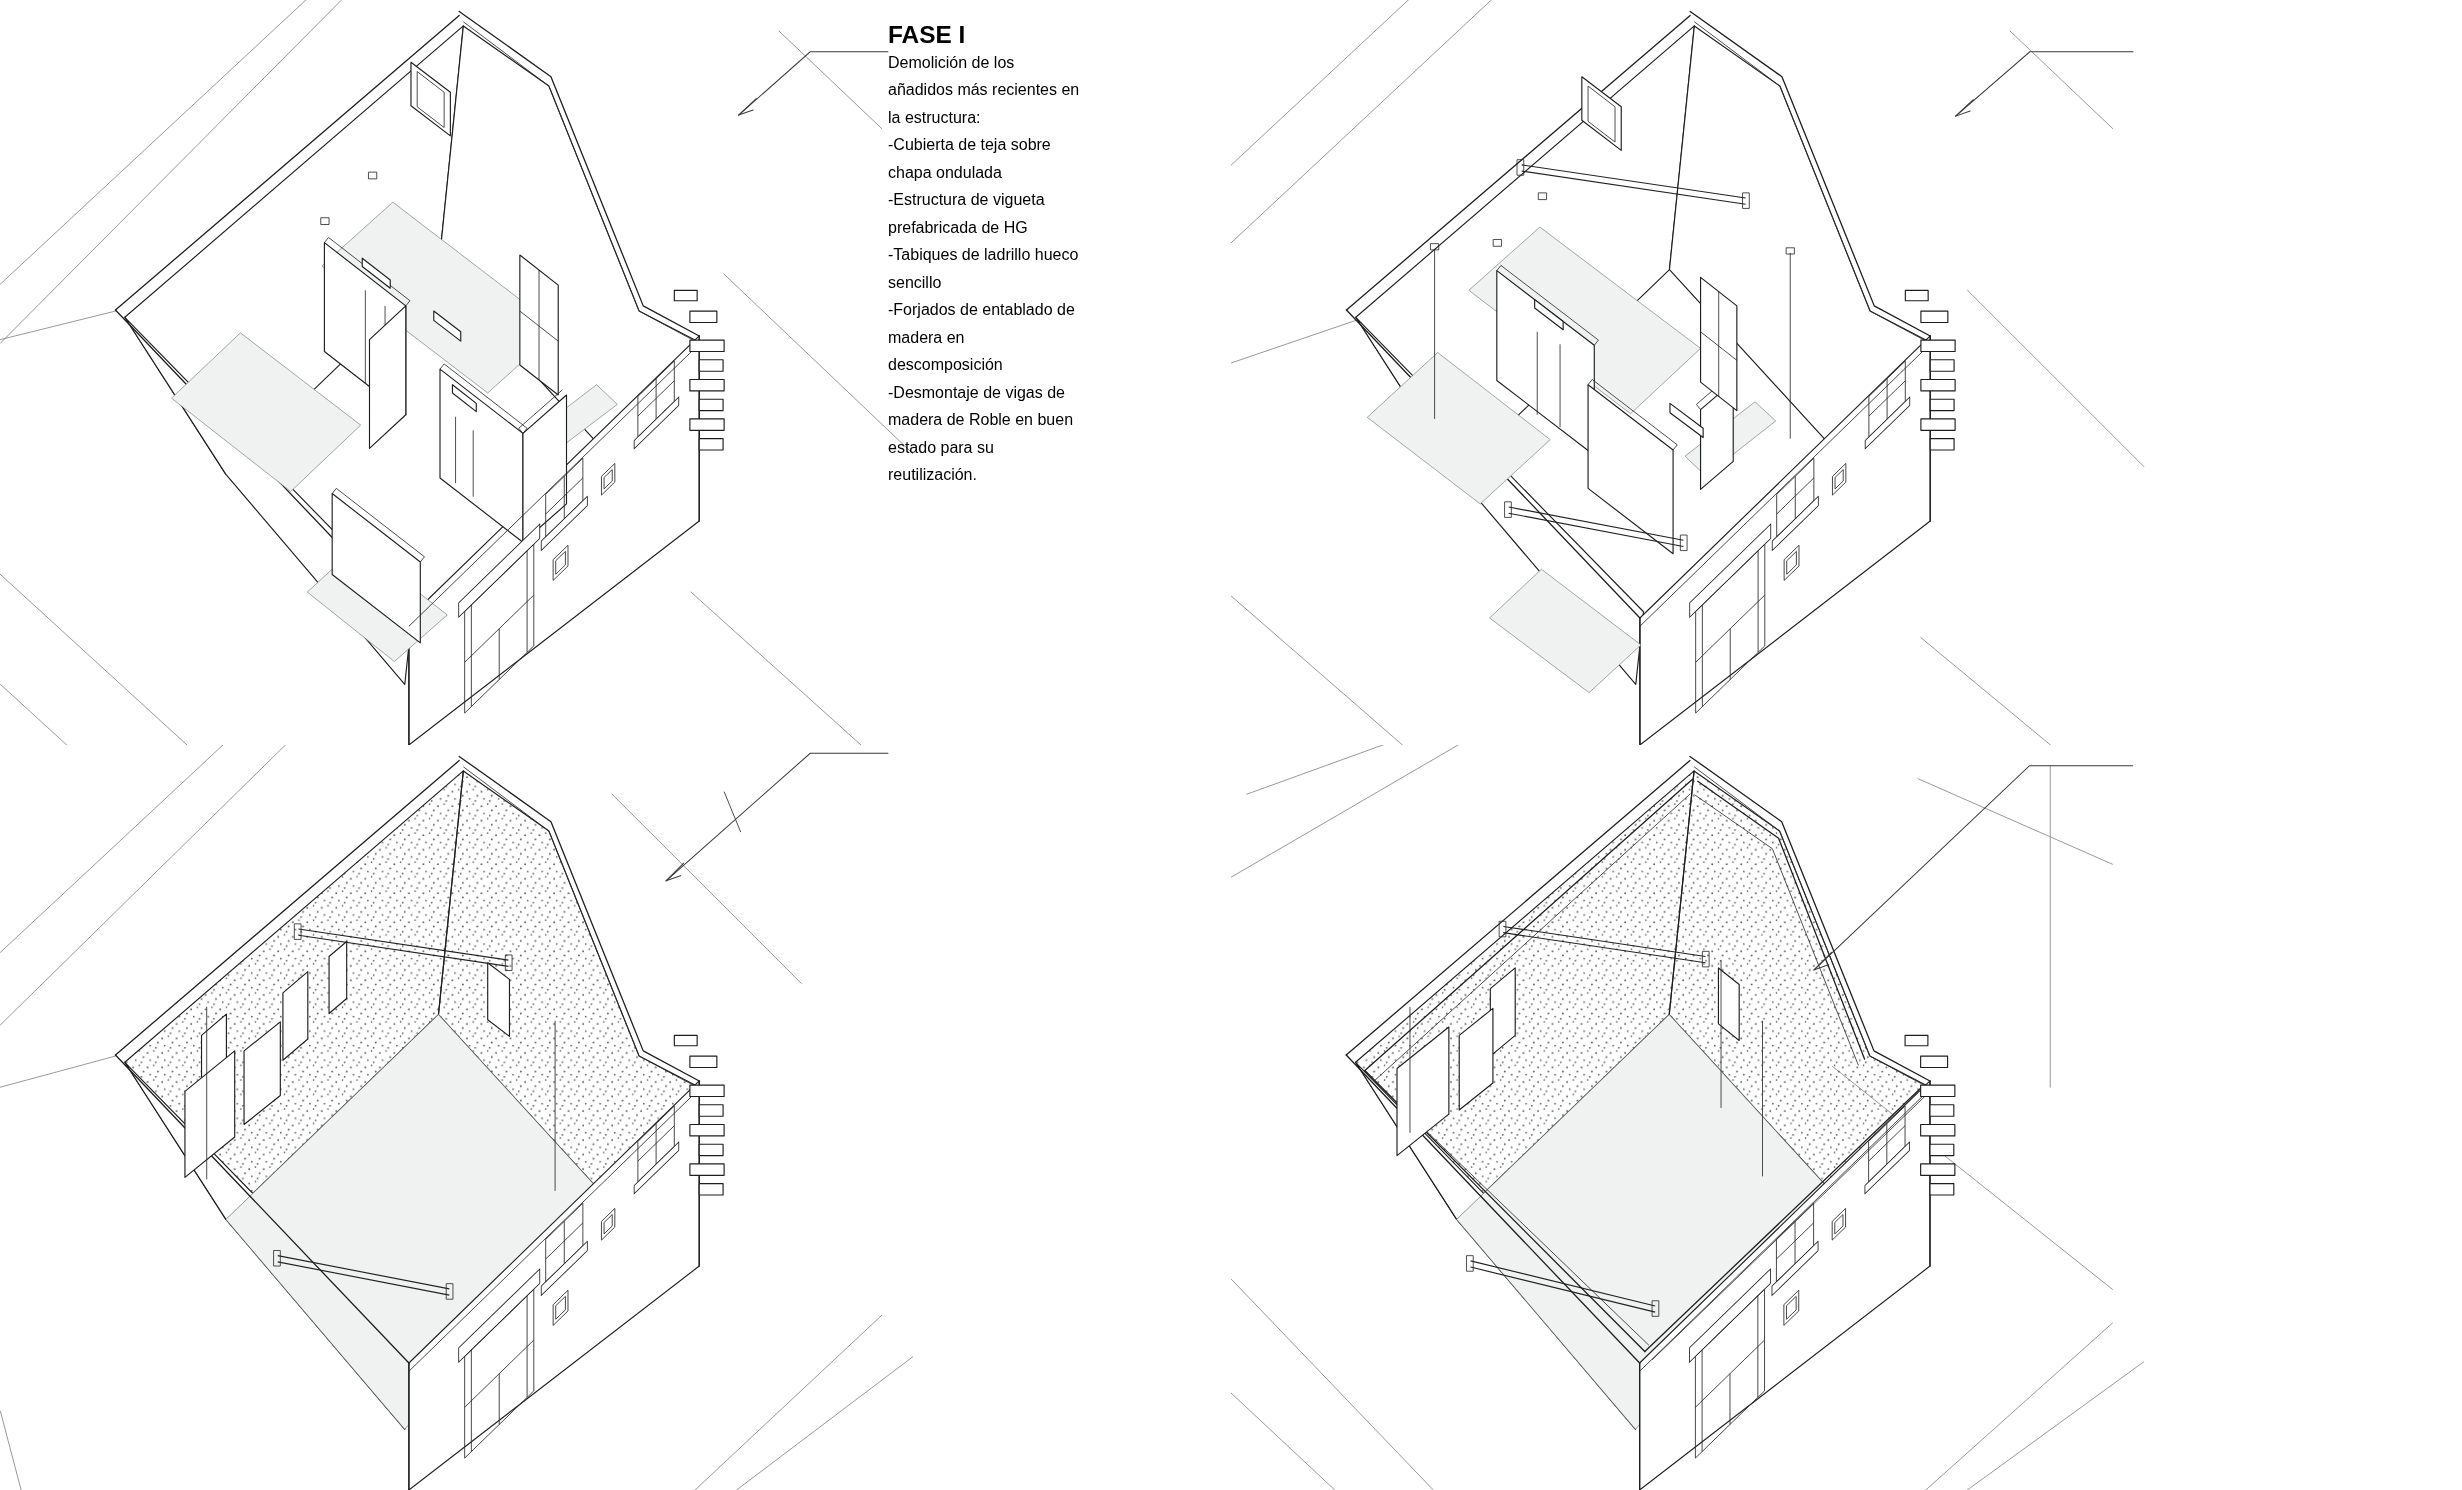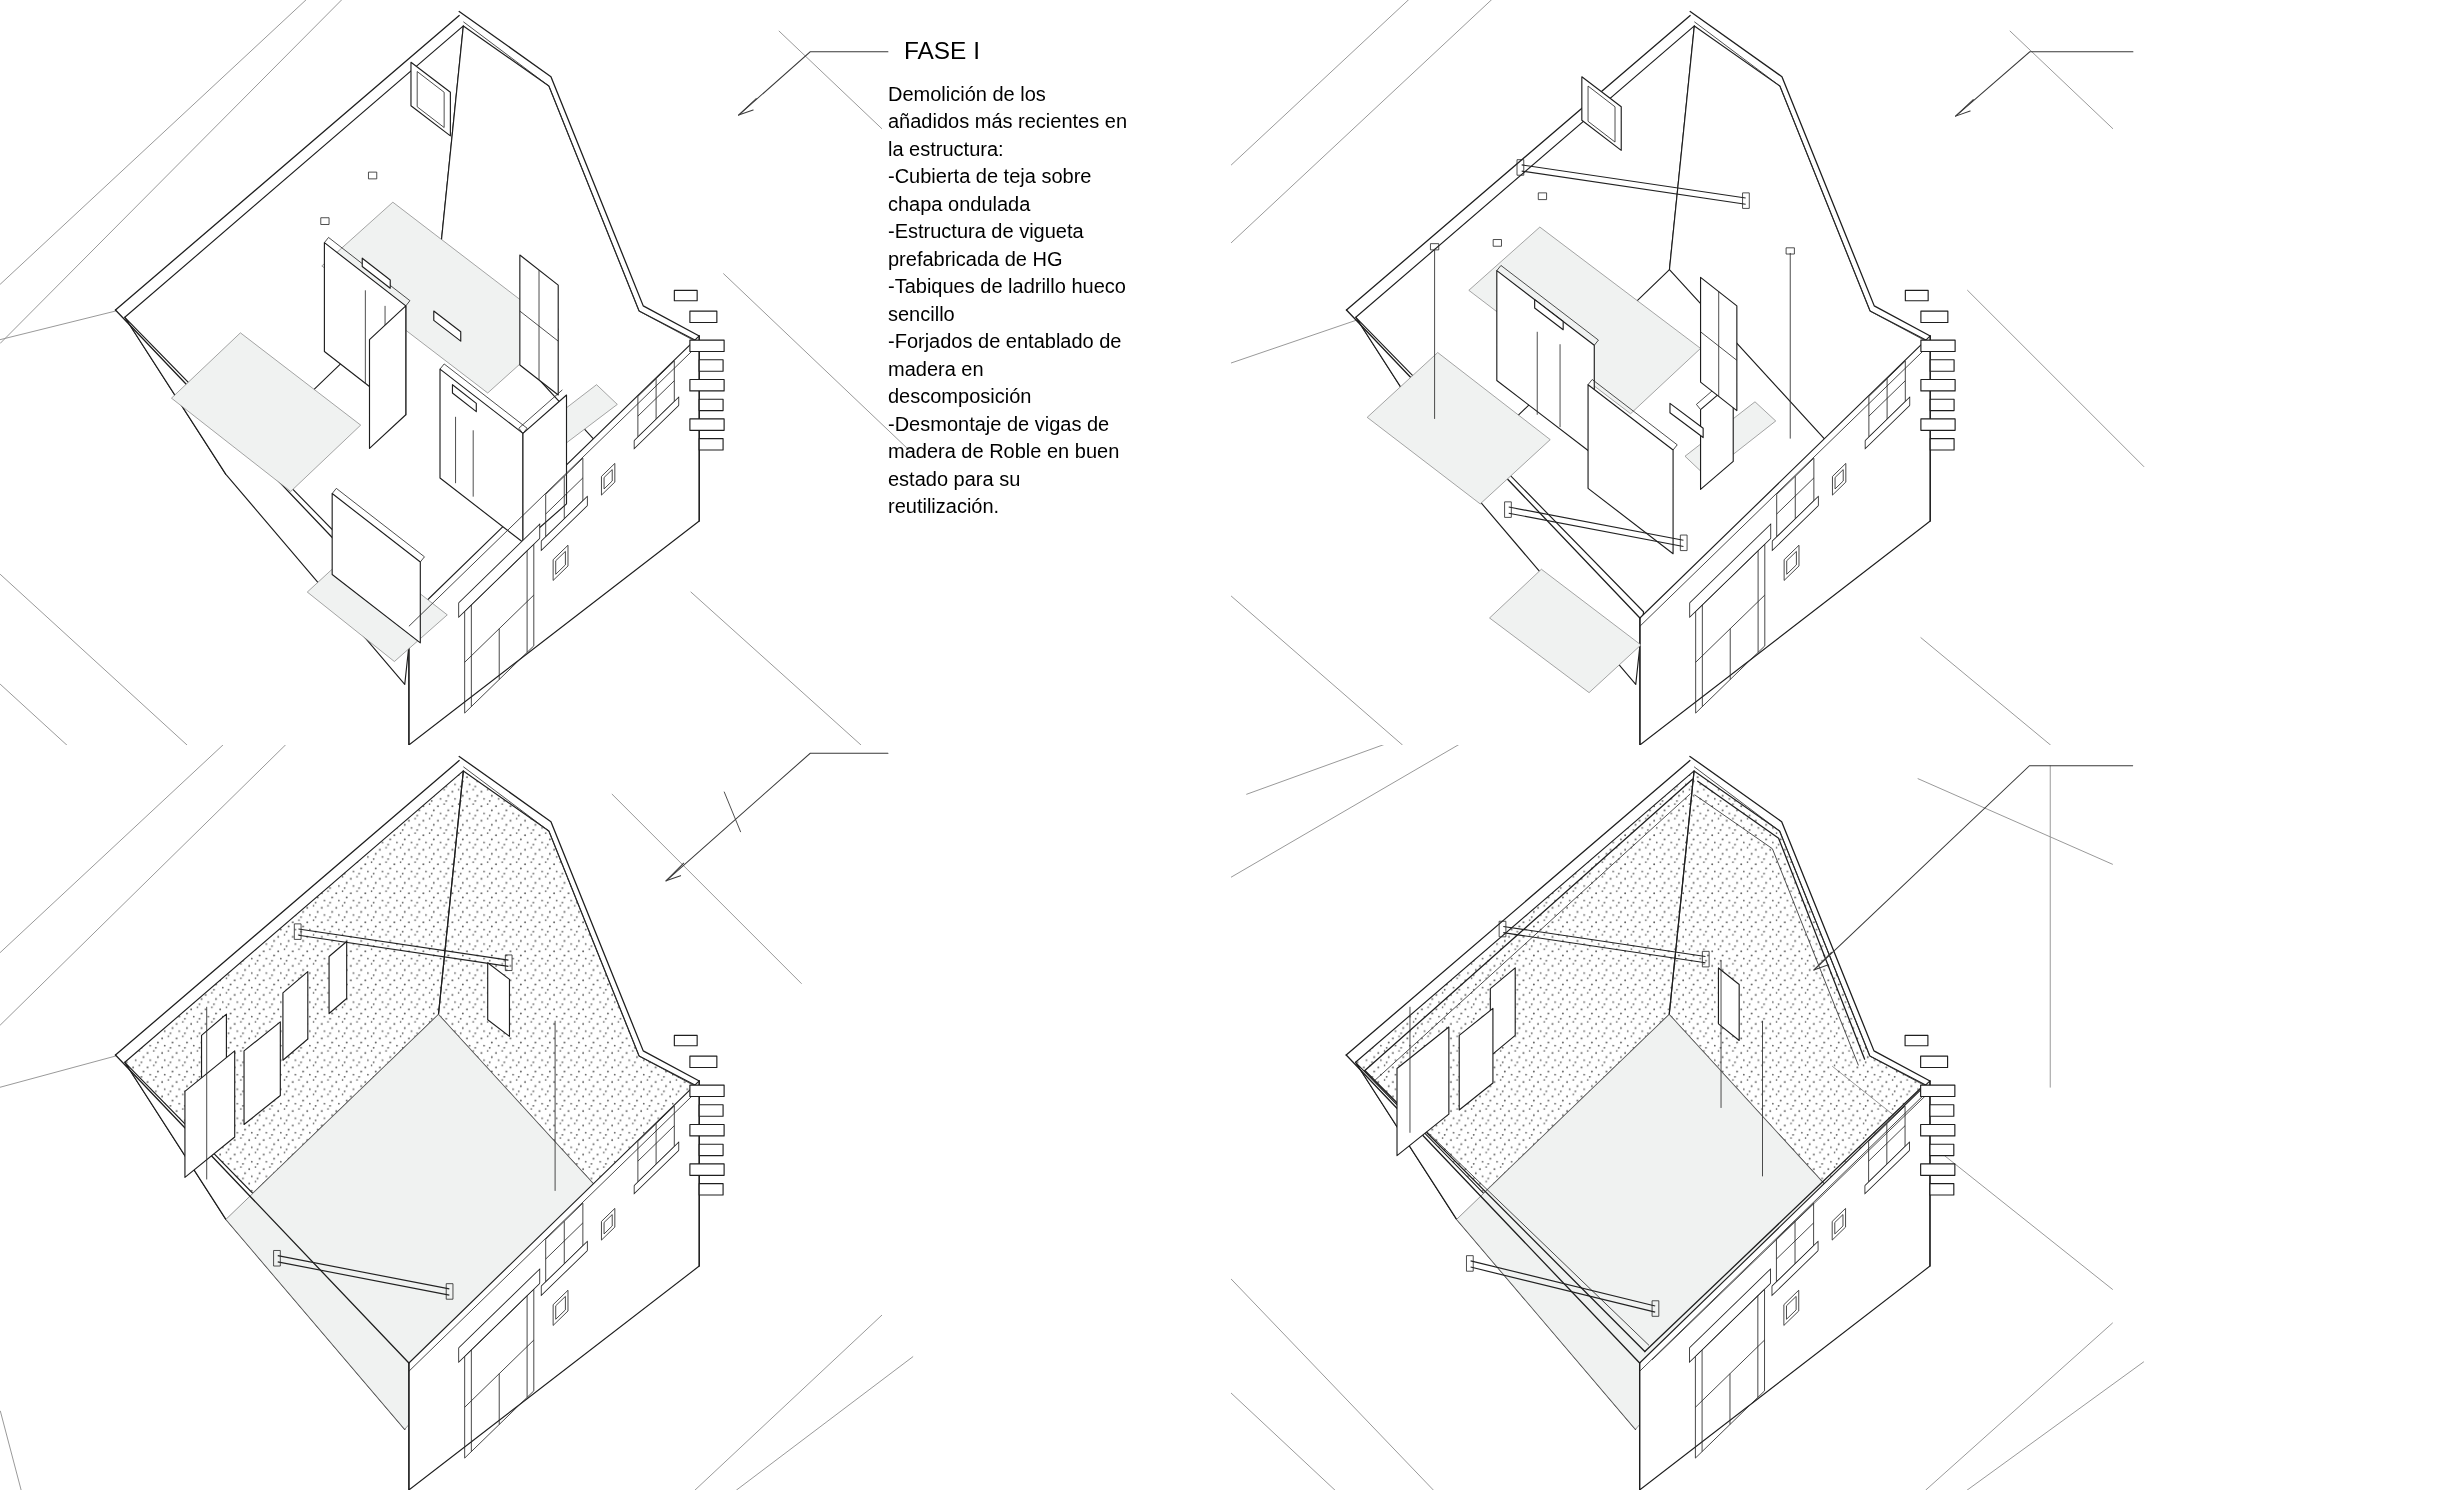--- a/index.html
+++ b/index.html
@@ -4,22 +4,22 @@
 <style>
   html,body{margin:0;padding:0;background:#ffffff;}
   body{width:2462px;height:1491px;position:relative;font-family:"Liberation Sans",sans-serif;color:#000;}
   .panel{position:absolute;width:1231px;height:745px;overflow:hidden;}
   #panel-1{left:0;top:0;}
   #panel-2{left:1231px;top:0;}
   #panel-3{left:0;top:745px;}
   #panel-4{left:1231px;top:745px;}
   .panel svg{position:absolute;left:0;top:0;}
   .textblock{position:absolute;z-index:5;}
-  .textblock h2{margin:16px;font-size:24.4px;line-height:27.5px;font-weight:normal;letter-spacing:0;}
-  .textblock .desc{font-size:20px;line-height:27.5px;white-space:pre;}
+  .textblock h2{margin:0;font-size:24.4px;line-height:27.5px;font-weight:bold;letter-spacing:0;}
+  .textblock .desc{font-size:16px;line-height:27.5px;white-space:pre;}
   #text-1{left:888px;top:21px;width:384px;}
   #text-3{left:888px;top:741px;width:405px;}
 
   
   .ink{stroke:#1e1e1e;fill:none;stroke-width:2.5;stroke-linejoin:round;stroke-linecap:round;}
   .ink-thin{stroke:#2a2a2a;fill:none;stroke-width:1.6;stroke-linejoin:round;}
   .ctx{stroke:#919191;fill:none;stroke-width:1.8;stroke-linecap:round;}
   .facewhite{fill:#ffffff;stroke:#1e1e1e;stroke-width:2.2;stroke-linejoin:round;}
   .facefloor{fill:#f0f2f1;stroke:#6f6f6f;stroke-width:1.4;stroke-linejoin:round;}
   .patch{fill:#f0f2f1;stroke:#7a7a7a;stroke-width:1.3;stroke-linejoin:round;}

